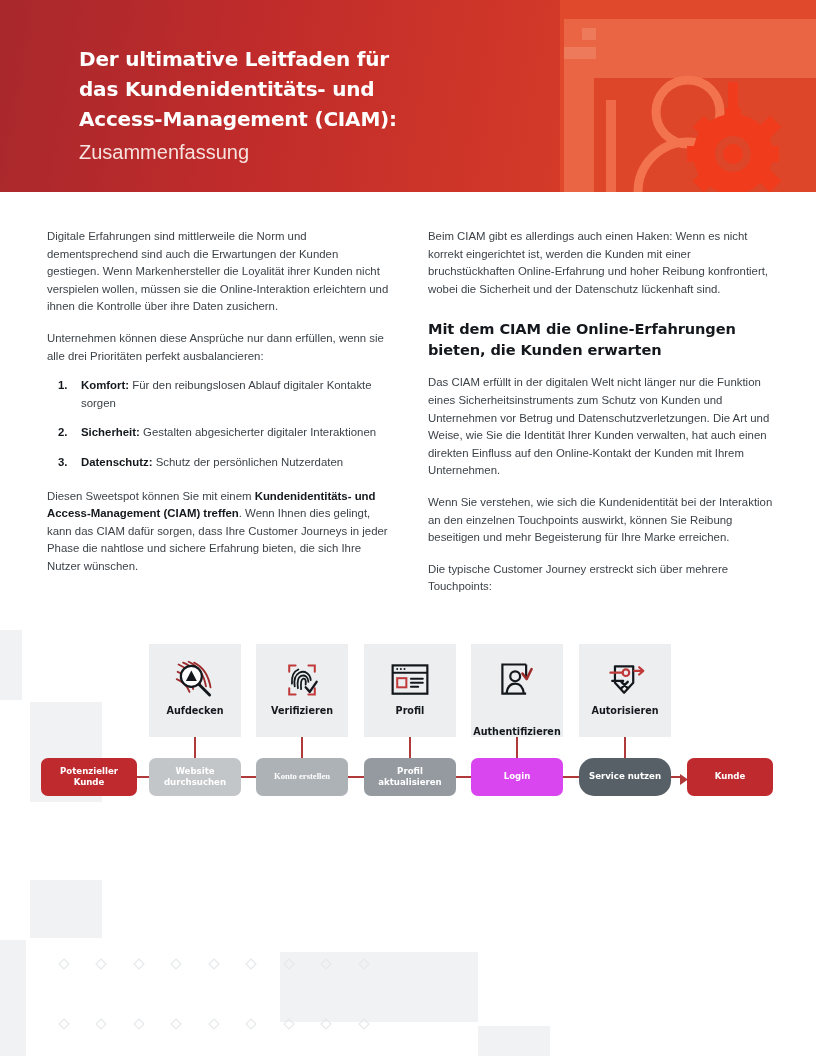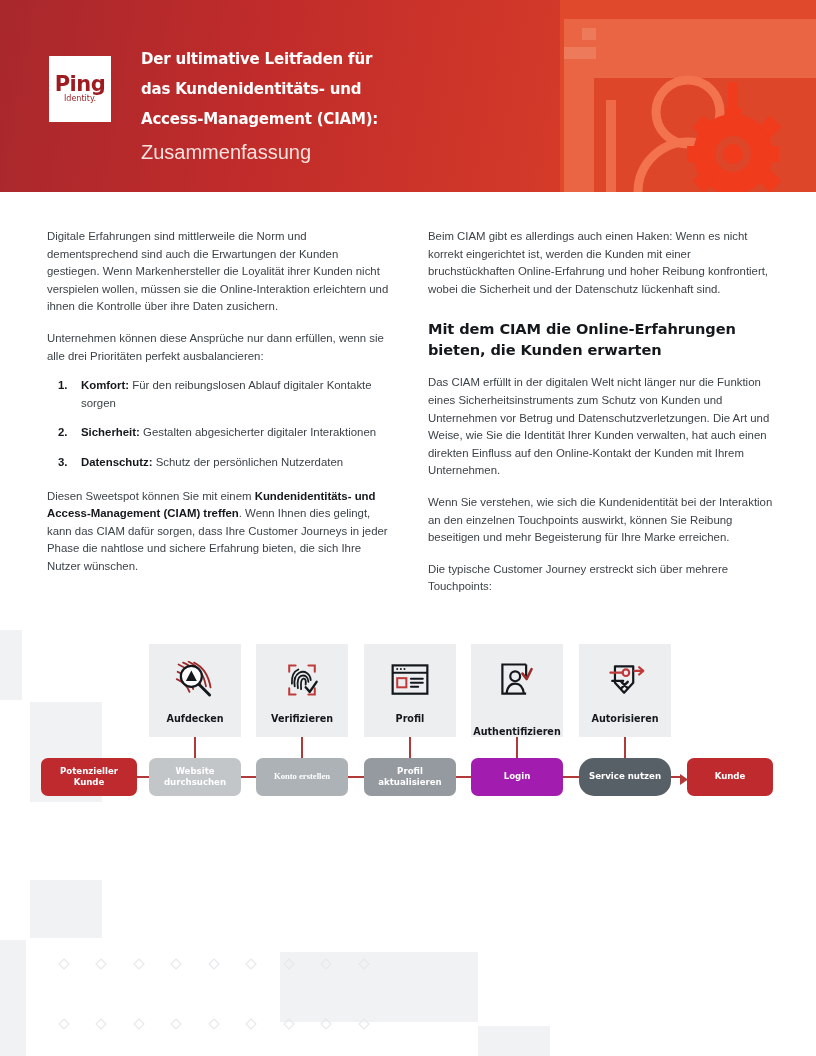--- a/index.html
+++ b/index.html
@@ -38,21 +38,21 @@
   }
   .logo .identity {
     font-family:"DejaVu Sans", sans-serif;
     font-size:8px; color:#9e1b1f; letter-spacing:0px; line-height:10px;
   }
 
   .title-block { margin-left:30px; padding-top:2px; }
   .title-line {
     font-family:"DejaVu Sans", sans-serif;
     font-weight:bold;
-    font-size:15px;
+    font-size:20px;
     line-height:30px;
     color:#ffffff;
     letter-spacing:-0.2px;
   }
   .subtitle {
     font-size:20px; line-height:32px; color:#f6e2de; font-weight:normal;
     margin-top:2px;
   }
 
   
@@ -106,21 +106,21 @@
     position:absolute; top:0;
     width:92px; height:93px;
     background:#eceef0;
     display:flex; flex-direction:column;
     align-items:center; justify-content:flex-start;
     padding-top:15px;
   }
   .card .ico { width:44px; height:42px; display:block; }
   .card .clabel {
     font-family:"DejaVu Sans", sans-serif;
-    font-weight:bold; font-size:9.6px; color:#14181c; margin-top:12px;
+    font-weight:bold; font-size:9.6px; color:#14181c; margin-top:4px;
     white-space:nowrap;
   }
 
   .connector { position:absolute; width:1.6px; background:#b03a3a; z-index:1; }
   .hline { position:absolute; height:1.6px; background:#b03a3a; z-index:1; }
 
   .pills { position:absolute; left:0; top:130px; width:816px; height:38px; z-index:3; }
   .pill {
     position:absolute; top:0; height:38px;
     border-radius:7px;
@@ -166,24 +166,20 @@
           <rect x="136" y="173" width="16" height="16" transform="rotate(45 144 181)"></rect>
           <rect x="202" y="173" width="16" height="16" transform="rotate(-45 210 181)"></rect>
         </g>
       </g>
       <circle cx="173" cy="154" r="18" fill="#dd4628"></circle>
       <circle cx="173" cy="154" r="10" fill="#f03b1c"></circle>
     </svg>
   </div>
 
   <div class="header-inner">
-    <div class="logo">
-      <div class="ping">Ping</div>
-      <div class="identity">Identity.</div>
-    </div>
     <div class="title-block">
       <div class="title-line">Der ultimative Leitfaden für</div>
       <div class="title-line">das Kundenidentitäts- und</div>
       <div class="title-line">Access-Management (CIAM):</div>
       <div class="subtitle">Zusammenfassung</div>
     </div>
   </div>
 </div>
 
 <div class="content">
@@ -325,21 +321,21 @@
     </div>
     <div class="pill" style="left:149px;width:92px;background:#c3c6c9;">
       <span>Website durchsuchen</span>
     </div>
     <div class="pill" style="left:256px;width:92px;background:#adb2b6;font-family:Liberation Serif, serif;">
       <span>Konto erstellen</span>
     </div>
     <div class="pill" style="left:364px;width:92px;background:#949a9f;">
       <span>Profil aktualisieren</span>
     </div>
-    <div class="pill" style="left:471px;width:92px;background:#a21caf;">
+    <div class="pill" style="left:471px;width:92px;background:#d946ef;">
       <span>Login</span>
     </div>
     <div class="pill" style="left:579px;width:92px;background:#576066;border-radius:15px;">
       <span>Service nutzen</span>
     </div>
     <div class="pill" style="left:687px;width:86px;background:#bf2a2f;">
       <span>Kunde</span>
     </div>
   </div>
 </div>

